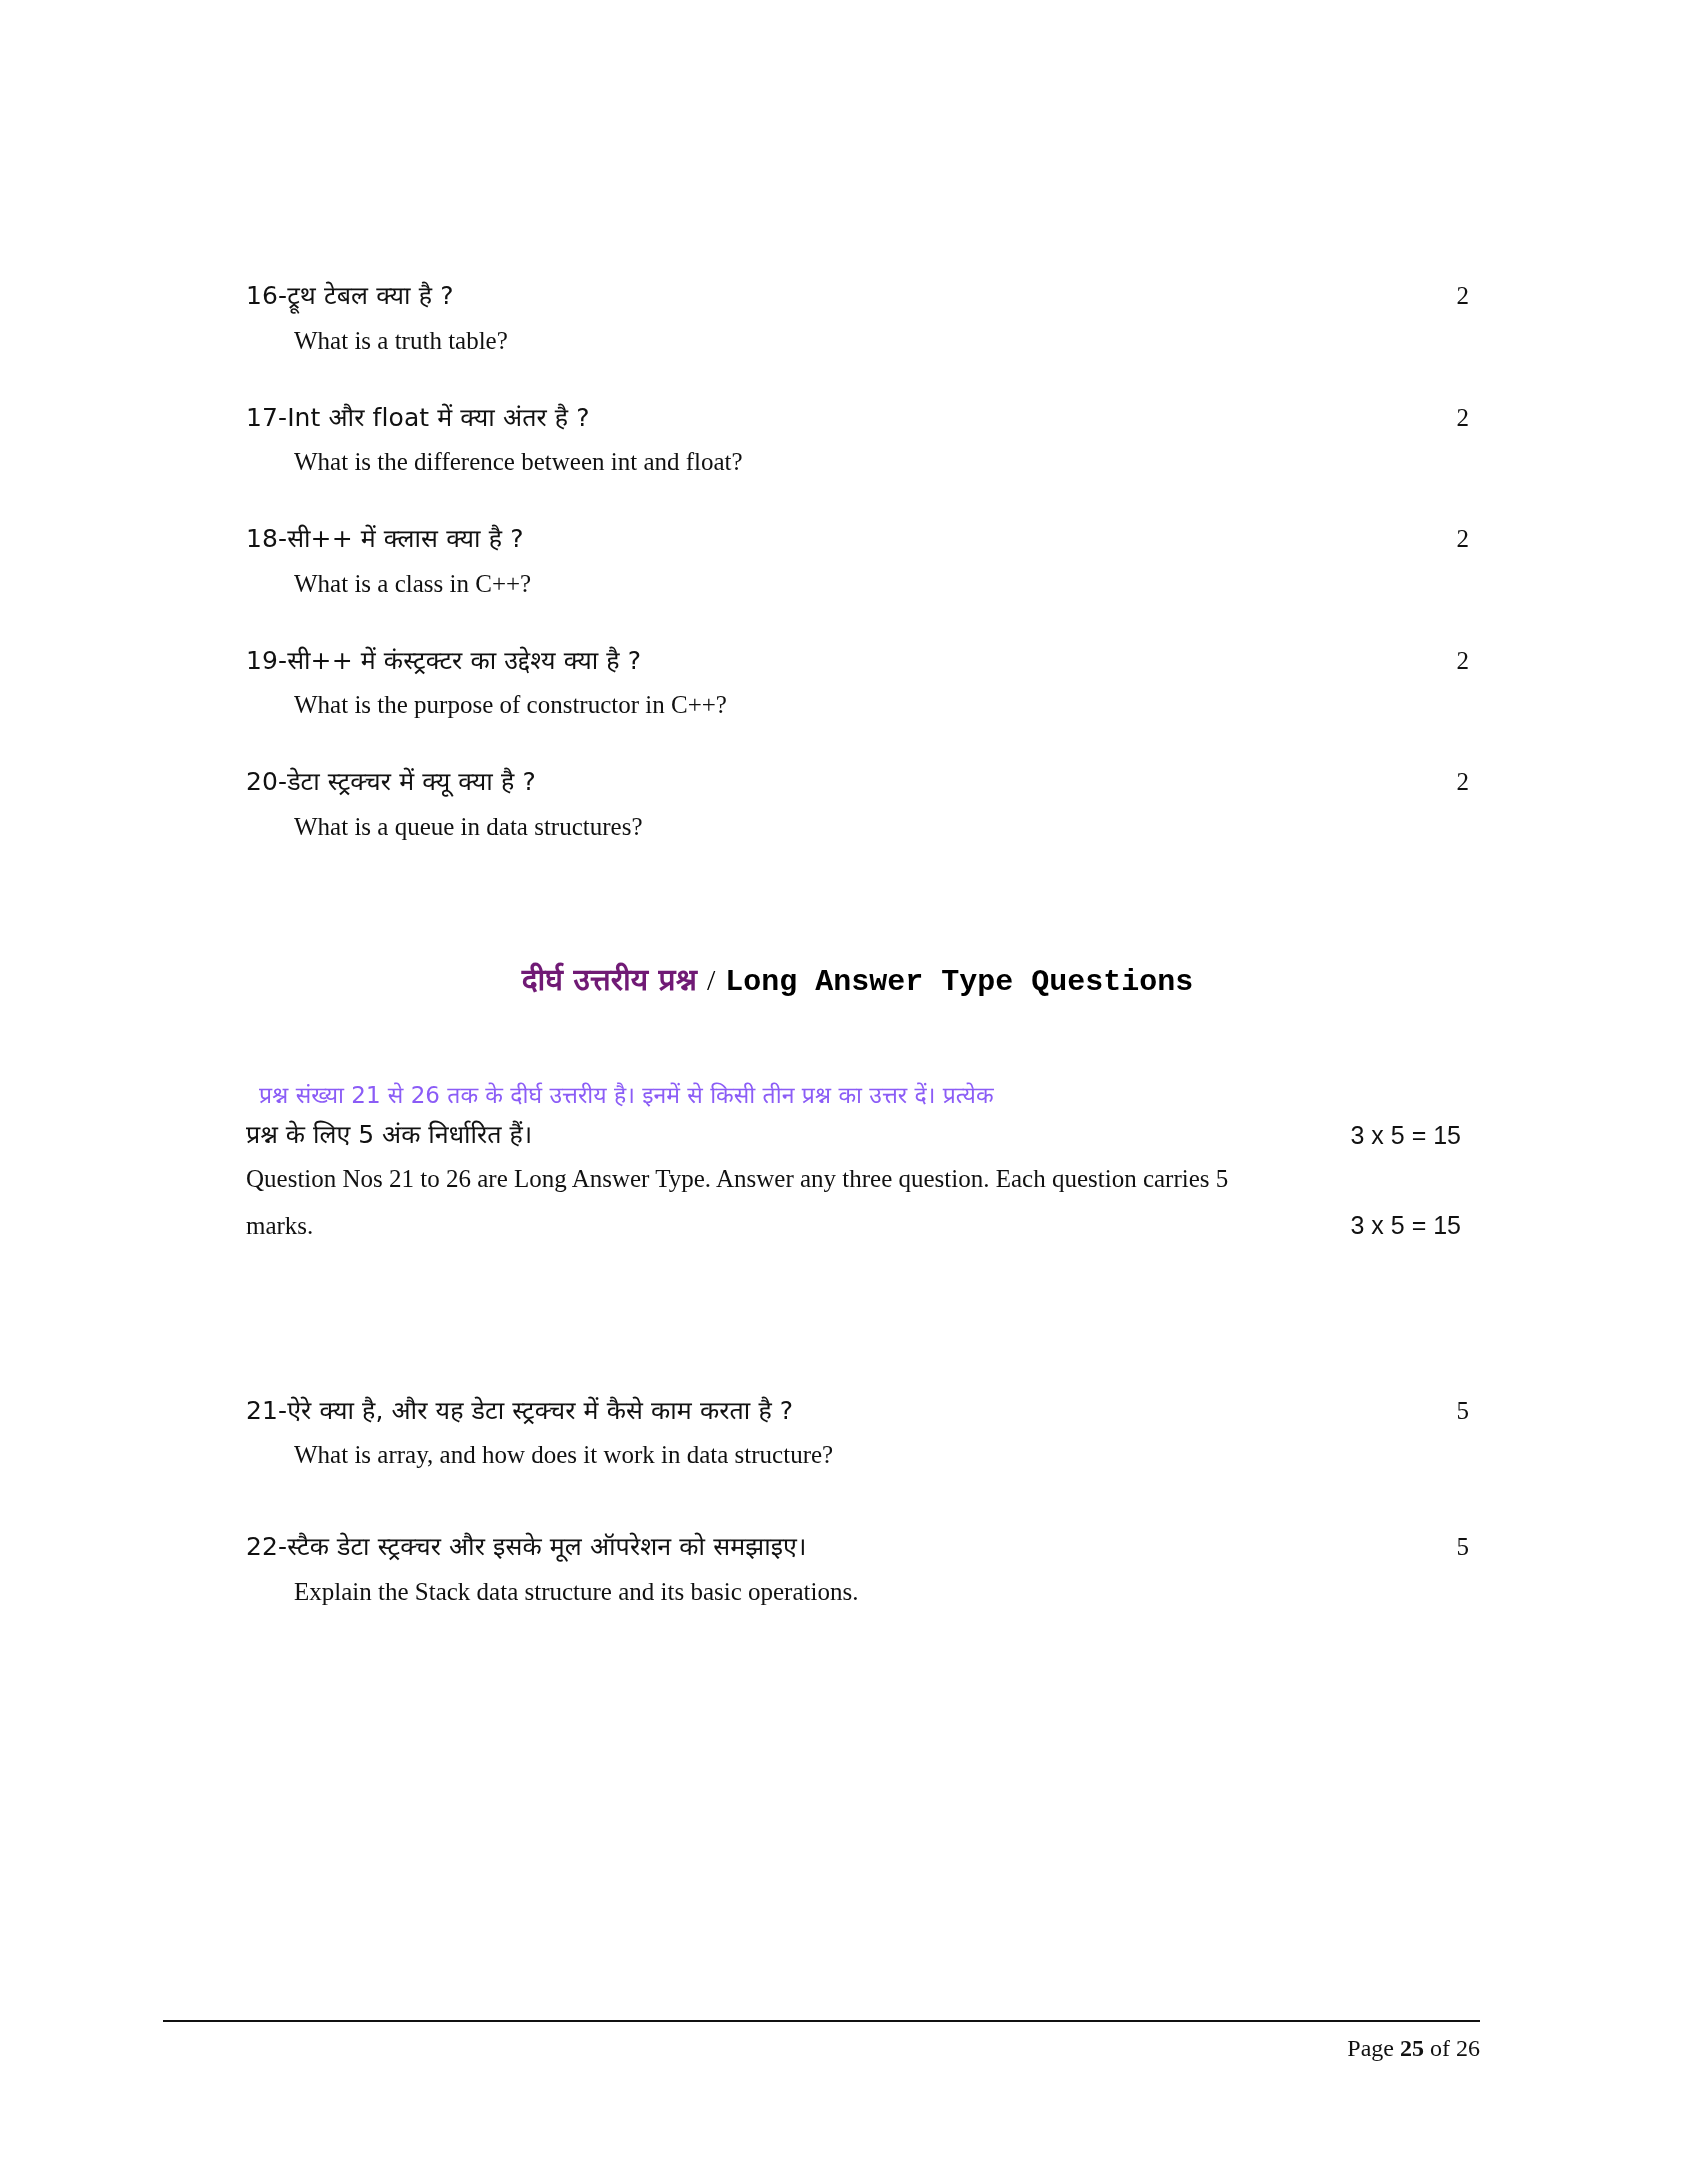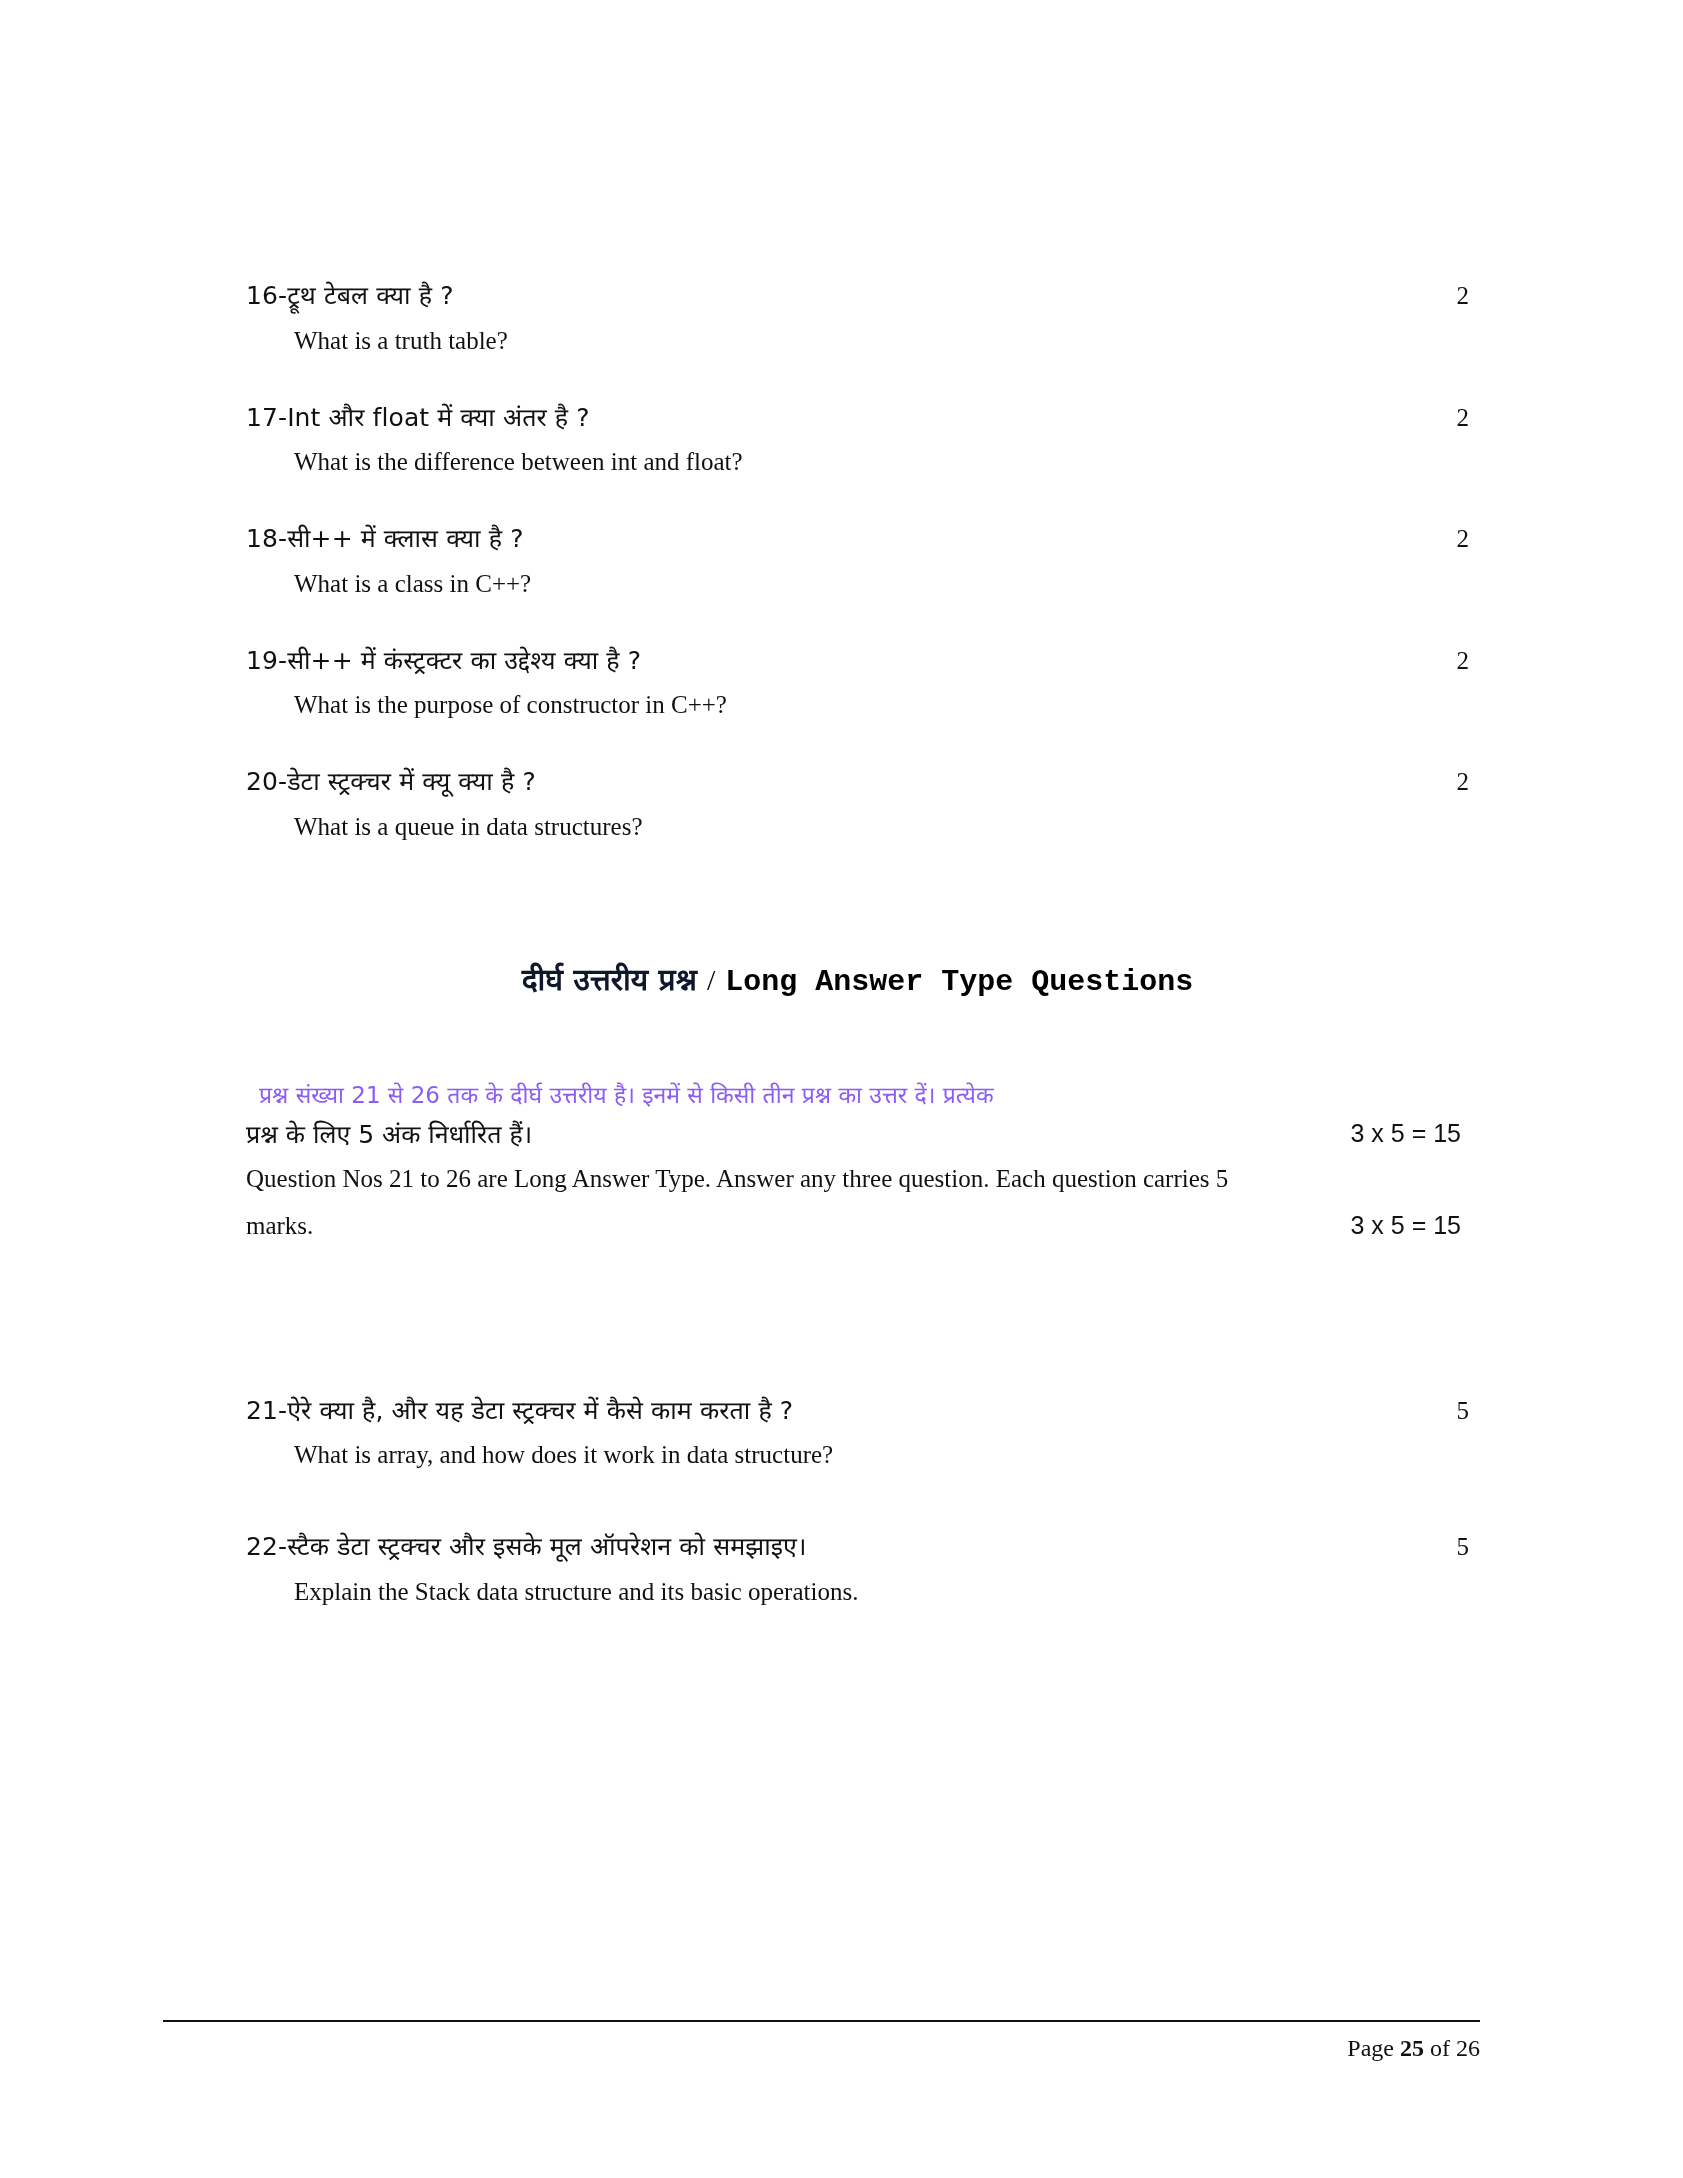--- a/index.html
+++ b/index.html
@@ -70,21 +70,21 @@
   .section-heading {
     text-align: center;
     margin-top: 117px;
     margin-bottom: 75px;
     white-space: nowrap;
   }
   .section-heading .hi {
     font-family: "DejaVu Sans", sans-serif;
     font-size: 30px;
     font-weight: bold;
-    color: #0f172a;
+    color: #701a75;
   }
   .section-heading .sep {
     font-family: "Liberation Serif", serif;
     font-size: 30px;
     color: #000;
     padding: 0 10px;
   }
   .section-heading .en {
     font-family: Liberation Mono, monospace;
     font-size: 30px;
@@ -100,21 +100,21 @@
     font-family: "DejaVu Sans", sans-serif;
     font-size: 23px;
     line-height: 1.85;
     color: #8b5cf6;
     text-align: justify;
     margin-left: 13px;
   }
   .instr-hi-line2 {
     display: flex;
     justify-content: space-between;
-    align-items: center;
+    align-items: flex-end;
   }
   .instr-hi-line2 .txt {
     font-family: "DejaVu Sans", sans-serif;
     font-size: 25px;
     color: #111;
   }
   .instr-marks {
     font-family: Liberation Sans, sans-serif;
     font-size: 25px;
     color: #111;

